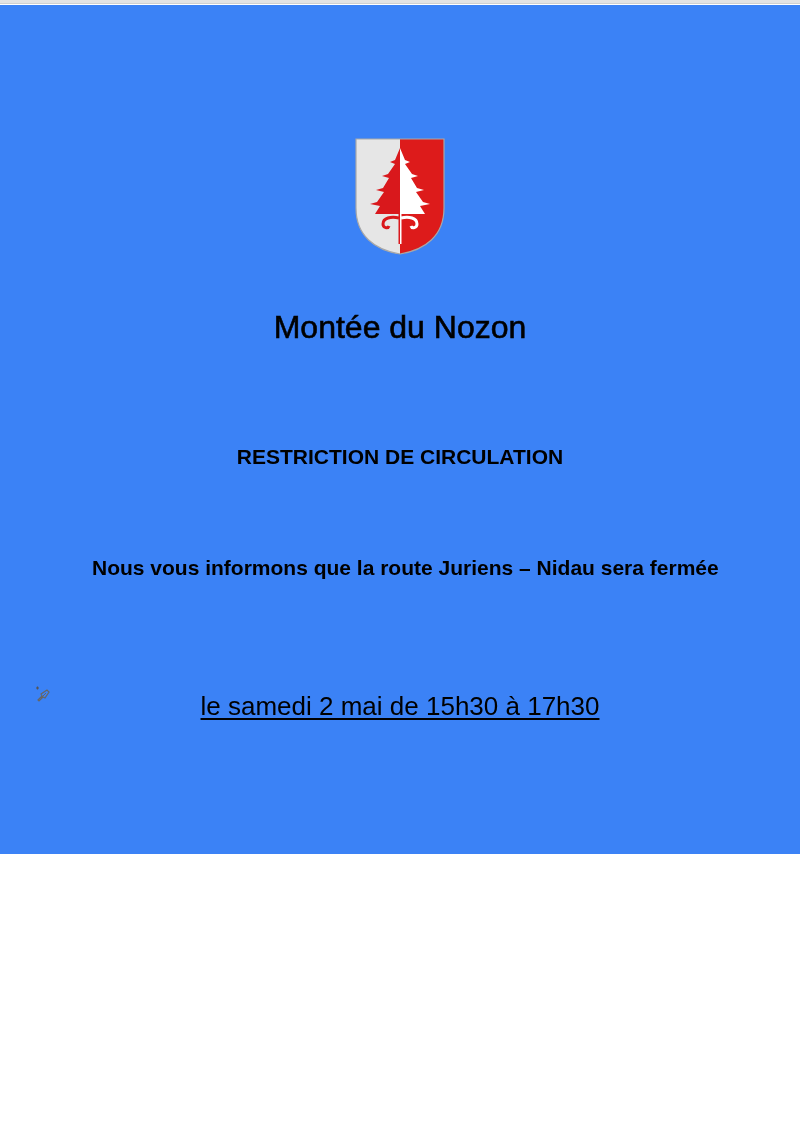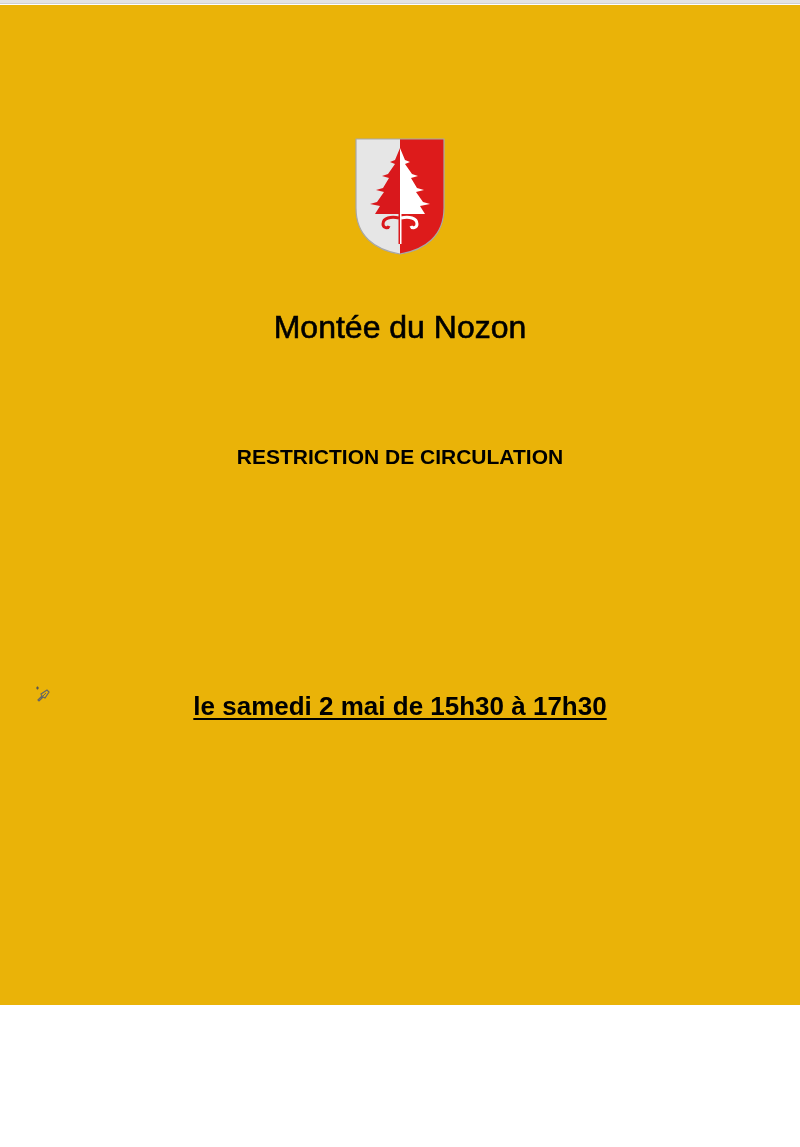--- a/index.html
+++ b/index.html
@@ -19,22 +19,22 @@
       left: 0; top: 0;
       width: 800px;
       height: 4px;
       background: #e3e3e3;
       border-bottom: 1px solid #d0d0d0;
     }
     .page {
       position: absolute;
       left: 0; top: 5px;
       width: 800px;
-      height: 1000px;
-      background: #eab308;
+      height: 849px;
+      background: #3b82f6;
     }
     .crest {
       position: absolute;
       left: 355px;
       top: 133px;
       width: 90px;
       height: 117px;
     }
     .crest svg { width: 90px; height: 117px; display: block; }
     .title {
@@ -66,21 +66,21 @@
       font-weight: bold;
       line-height: 40px;
     }
     .date-line {
       position: absolute;
       left: 0;
       top: 686px;
       width: 800px;
       text-align: center;
       font-size: 26px;
-      font-weight: bold;
+      font-weight: normal;
       text-decoration: underline;
       text-decoration-thickness: 2px;
       text-underline-offset: 3px;
     }
     .anchor-icon {
       position: absolute;
       left: 33px;
       top: 679px;
       width: 20px;
       height: 20px;
@@ -125,20 +125,21 @@
         <path d="M46,80 C54,78 62,80 62,86 C62,90 57,91 56,88" fill="none" stroke="#ffffff" stroke-width="3"></path>
       </g>
       <path d="M1,1 H89 V70 C89,98 70,112 45,116 C20,112 1,98 1,70 Z" fill="none" stroke="#a8a8a8" stroke-width="1.2"></path>
     </svg>
   </div>
 
   <div class="title">Montée du Nozon</div>
 
   <div class="subtitle">RESTRICTION DE CIRCULATION</div>
 
+  <div class="notice">Nous vous informons que la route Juriens – Nidau sera fermée</div>
 
   <div class="anchor-icon">
     <svg viewBox="0 0 20 20">
       <path d="M3,4 L6,4 M4.5,2.5 L4.5,5.5" stroke="#555" stroke-width="1.2"></path>
       <path d="M5,16 L9,12 L8,10 L14,6 L16,8 L12,14 L10,13 L6,17 Z" fill="none" stroke="#666" stroke-width="1.2"></path>
       <path d="M8,14 L13,9" stroke="#666" stroke-width="1"></path>
     </svg>
   </div>
 
   <div class="date-line">le samedi 2 mai de 15h30 à 17h30</div>

